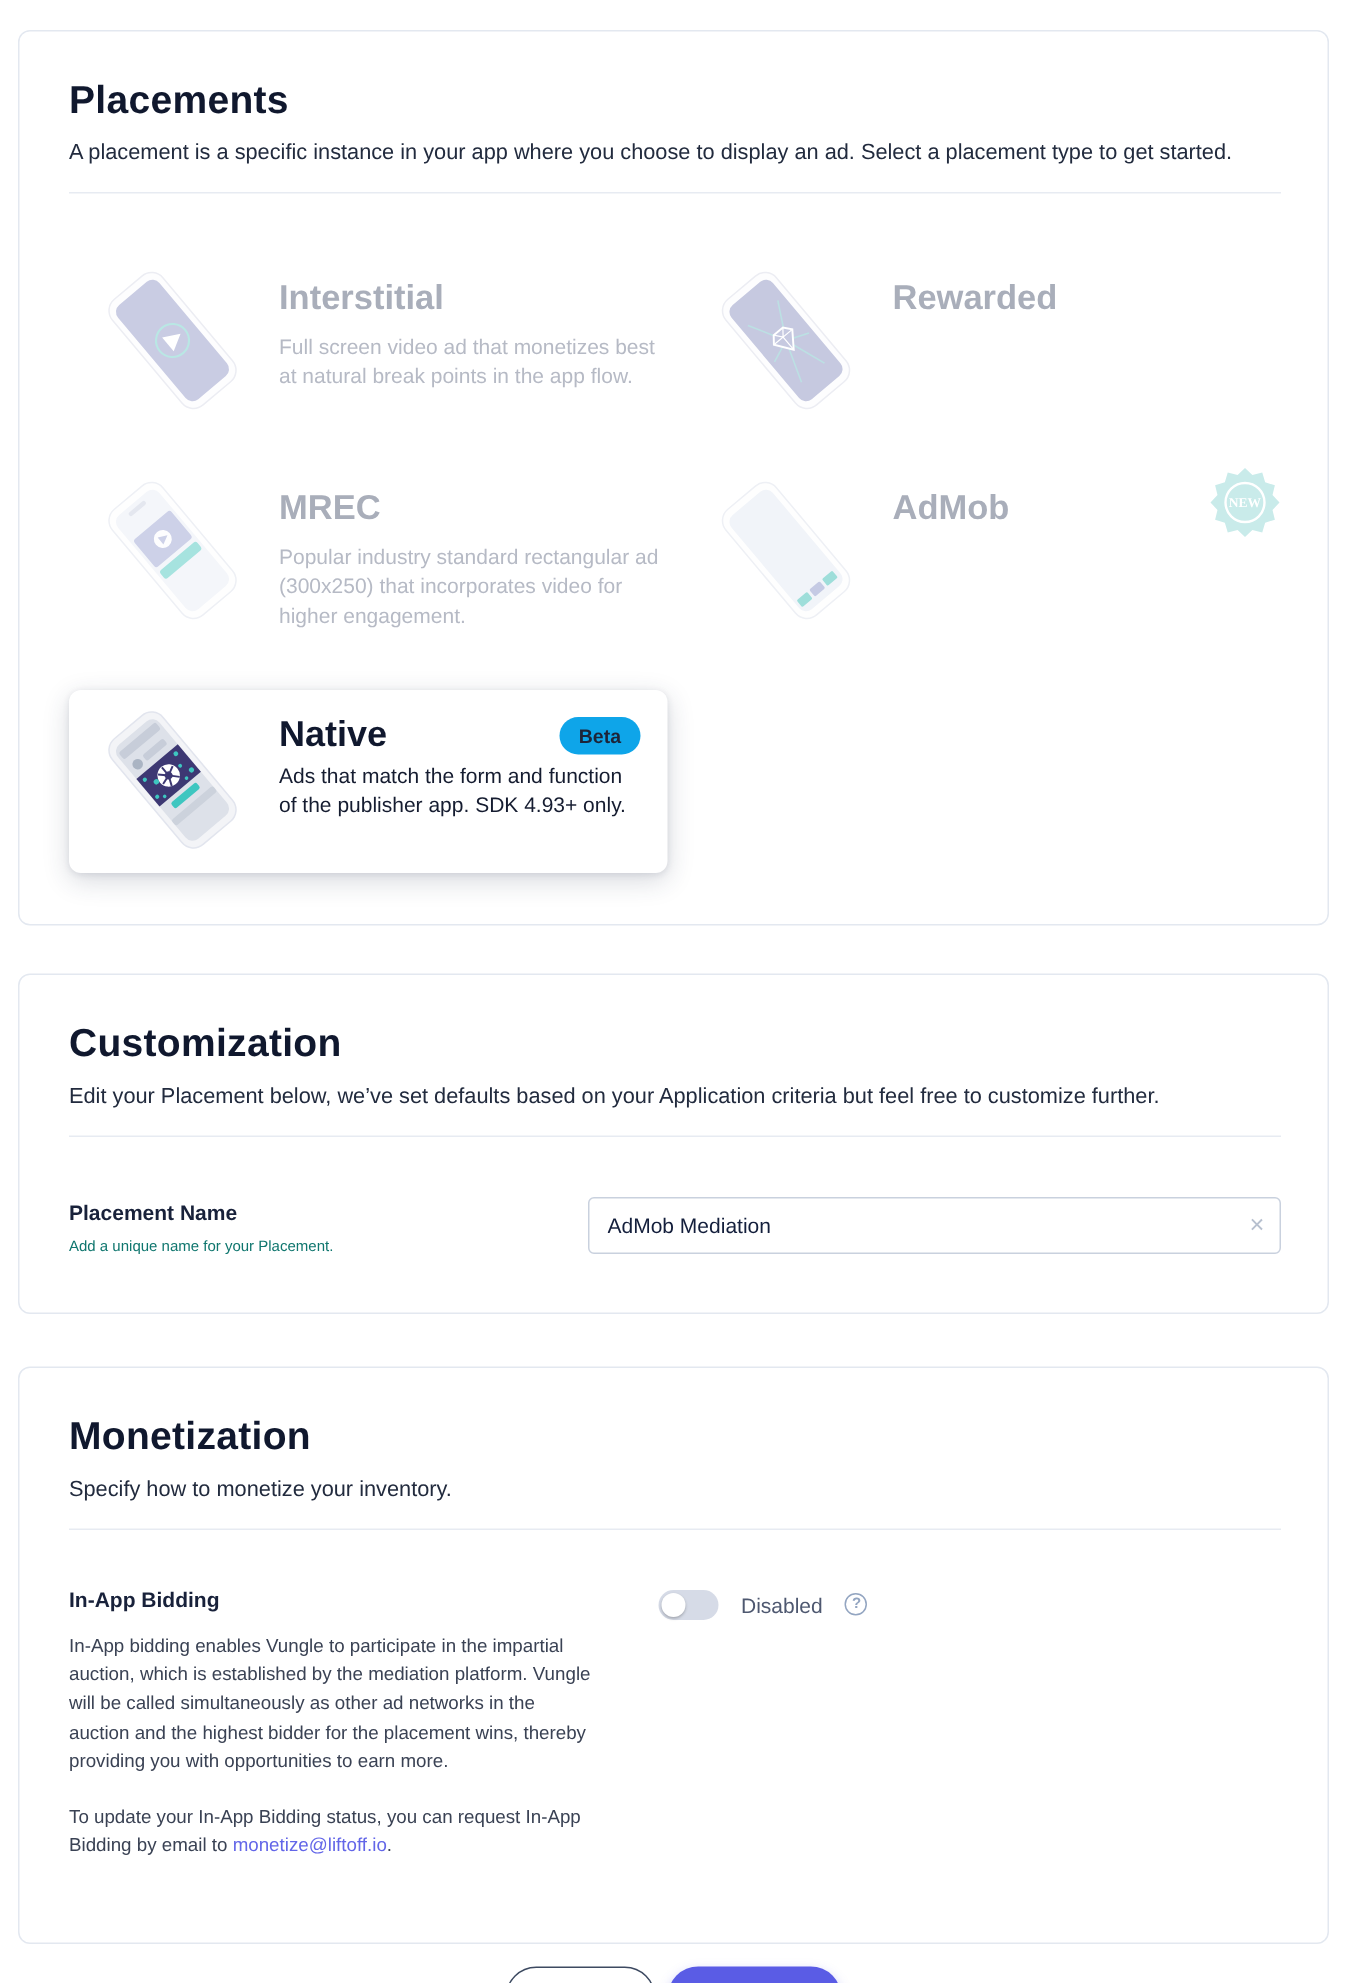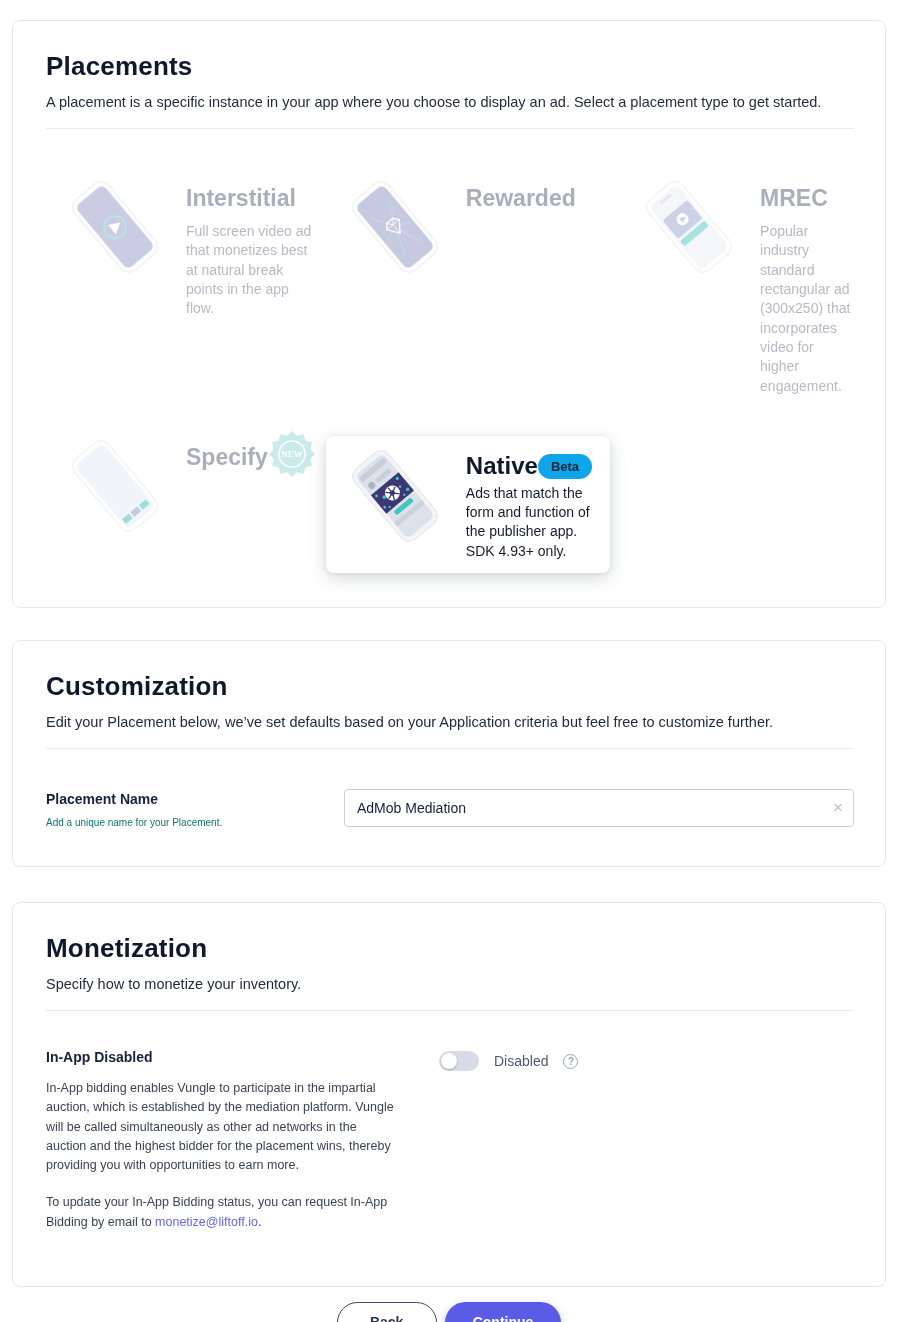--- a/index.html
+++ b/index.html
@@ -9,42 +9,42 @@
   .card { background:#fff; border:1px solid #e3e8f0; border-radius:8px; margin:0 12px; padding:30px 31px 34px 33px; }
   .card-1 { margin-top:20px; margin-bottom:32px; }
   .card-2 { margin-bottom:35px; padding-bottom:38px; }
   .card-3 { padding-bottom:54px; }
 
   .card-title { font-size:26px; font-weight:800; letter-spacing:.2px; color:#10182e; margin:0 0 12px; }
   .card-sub { font-size:14.5px; color:#222b3e; margin:0; }
   .rule { border:none; border-top:1px solid #e7ebf2; margin:18px 0 0; }
 
   
-  .grid { display:grid; grid-template-columns:1fr 1fr 1fr; column-gap:10px; row-gap:40px; margin-top:48px; }
+  .grid { display:grid; grid-template-columns:1fr 1fr; column-gap:10px; row-gap:40px; margin-top:48px; }
   .option { display:flex; gap:16px; align-items:flex-start; padding-left:14px; }
   .icon-box { width:110px; height:100px; flex:0 0 auto; }
   .opt-text { flex:1; min-width:0; }
   .opt-head { display:flex; align-items:flex-start; }
   .opt-title { font-size:23px; font-weight:700; color:#a9aeba; margin:8px 0 10px; }
   .opt-desc { font-size:14px; line-height:1.38; color:#b6bac5; max-width:272px; margin:0; }
 
   .option.selected { background:#fff; border-radius:8px; padding:10px 18px 12px 14px;
     box-shadow:0 5px 18px rgba(40,50,80,.18), 0 1px 4px rgba(40,50,80,.10); }
   .option.selected .opt-title { color:#10182e; font-size:24px; font-weight:800; margin:6px 0 4px; }
   .option.selected .opt-desc { color:#151c30; max-width:258px; }
 
   .beta-badge { background:#0ea5e9; color:#1d2438; font-size:13px; font-weight:700;
     padding:5px 13px; border-radius:14px; margin-left:auto; margin-top:8px; white-space:nowrap; }
   .new-badge { margin-left:auto; margin-top:-6px; }
 
   
   .form-row { display:flex; align-items:flex-start; margin-top:40px; }
   .form-label { font-size:14px; font-weight:700; color:#18213a; margin:2px 0 10px; }
   .form-helper { font-size:10px; color:#0f766e; margin:0; }
-  .input-wrap { margin-left:auto; position:relative; width:510px; }
+  .input-wrap { margin-left:auto; position:relative; width:462px; }
   .text-input { width:100%; height:38px; border:1px solid #c9d1de; border-radius:4px;
     padding:0 34px 0 12px; font-size:14px; color:#141f3c; font-family:inherit; outline:none; }
   .clear-x { position:absolute; right:11px; top:50%; transform:translateY(-52%);
     color:#b7c0cf; font-size:17px; line-height:1; cursor:pointer; }
 
   
   .monet-row { display:flex; margin-top:38px; }
   .monet-left { width:350px; }
   .monet-label { font-size:14px; font-weight:700; color:#18213a; margin:0 0 14px; }
   .monet-desc { font-size:12.5px; line-height:1.54; color:#3a4254; margin:0 0 18px; }
@@ -149,21 +149,21 @@
             <rect x="33" y="4" width="44" height="92" rx="10" fill="#fefefe" stroke="#eef0f5"></rect>
             <rect x="37" y="9" width="36" height="82" rx="6" fill="#f1f4f9"></rect>
             <rect x="39" y="80" width="9" height="6" rx="1" fill="#9ededa"></rect>
             <rect x="50" y="80" width="9" height="6" rx="1" fill="#c5cae4"></rect>
             <rect x="61" y="80" width="9" height="6" rx="1" fill="#9ededa"></rect>
           </g>
         </svg>
       </div>
       <div class="opt-text">
         <div class="opt-head">
-          <h2 class="opt-title">Specify</h2>
+          <h2 class="opt-title">AdMob</h2>
           <span class="new-badge">
             <svg width="48" height="48" viewBox="0 0 48 48">
               <polygon fill="#c9ebea" points="47,24 42.35,28.92 43.92,35.5 37.43,37.43 35.5,43.92 28.92,42.35 24,47 19.08,42.35 12.5,43.92 10.57,37.43 4.08,35.5 5.65,28.92 1,24 5.65,19.08 4.08,12.5 10.57,10.57 12.5,4.08 19.08,5.65 24,1 28.92,5.65 35.5,4.08 37.43,10.57 43.92,12.5 42.35,19.08"></polygon>
               <circle cx="24" cy="24" r="13" fill="none" stroke="#ffffff" stroke-width="1.6"></circle>
               <text x="24" y="27" text-anchor="middle" font-family="Liberation Serif, serif" font-size="9" font-weight="bold" fill="#ffffff">NEW</text>
             </svg>
           </span>
         </div>
       </div>
     </div>
@@ -232,21 +232,21 @@
   </div>
 </section>
 
 <section class="card card-3">
   <h1 class="card-title">Monetization</h1>
   <p class="card-sub">Specify how to monetize your inventory.</p>
   <hr class="rule">
 
   <div class="monet-row">
     <div class="monet-left">
-      <h3 class="monet-label">In-App Disabled</h3>
+      <h3 class="monet-label">In-App Bidding</h3>
       <p class="monet-desc">In-App bidding enables Vungle to participate in the impartial auction, which is established by the mediation platform. Vungle will be called simultaneously as other ad networks in the auction and the highest bidder for the placement wins, thereby providing you with opportunities to earn more.</p>
       <p class="monet-note"><span>To update your In-App Bidding status, you can request In-App Bidding by email to </span><a class="link" href="#">monetize@liftoff.io</a><span>.</span></p>
     </div>
     <div class="monet-right">
       <div class="toggle">
         <div class="knob"></div>
       </div>
       <span class="status-text">Disabled</span>
       <span class="help">?</span>
     </div>

